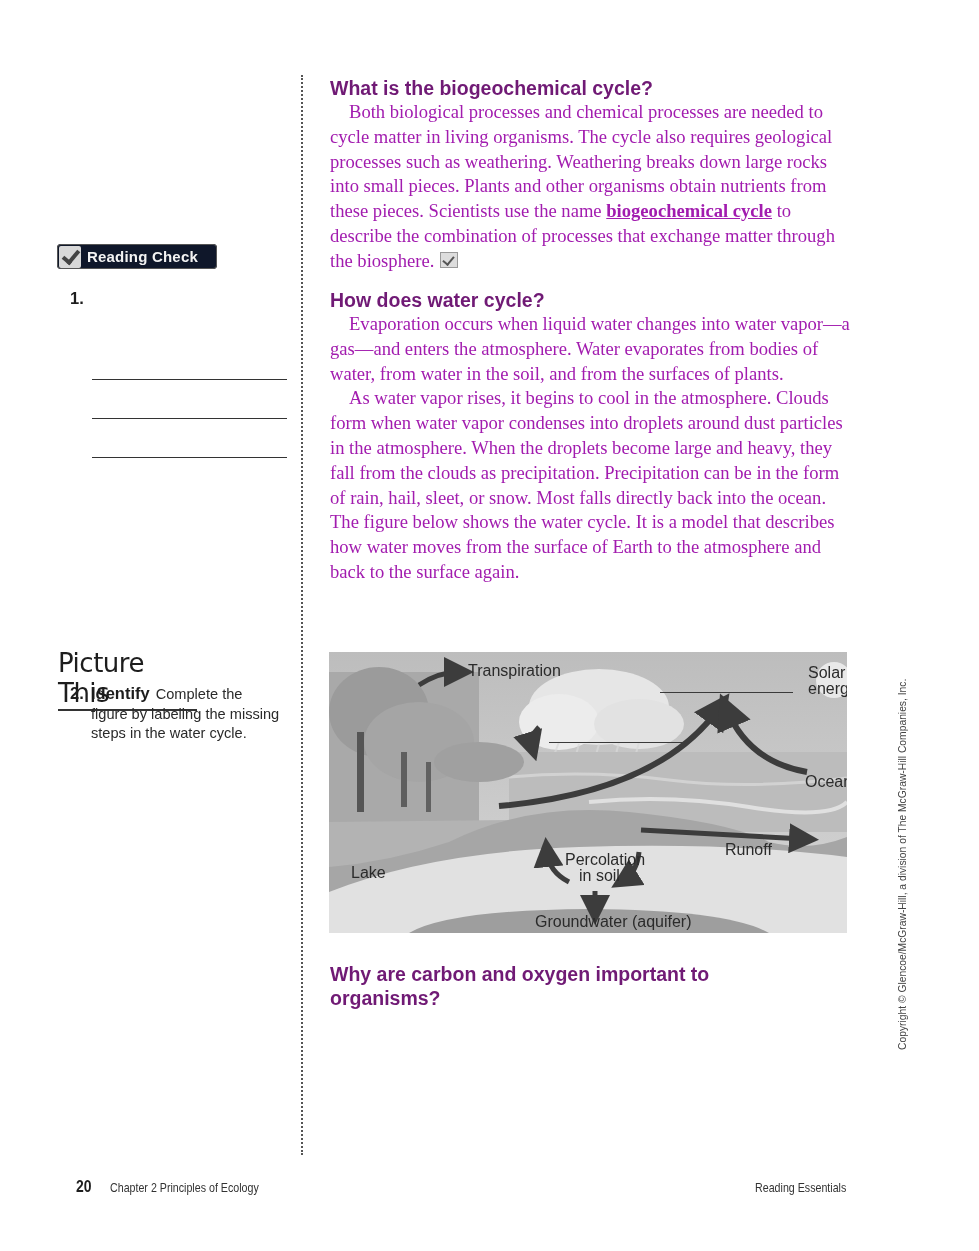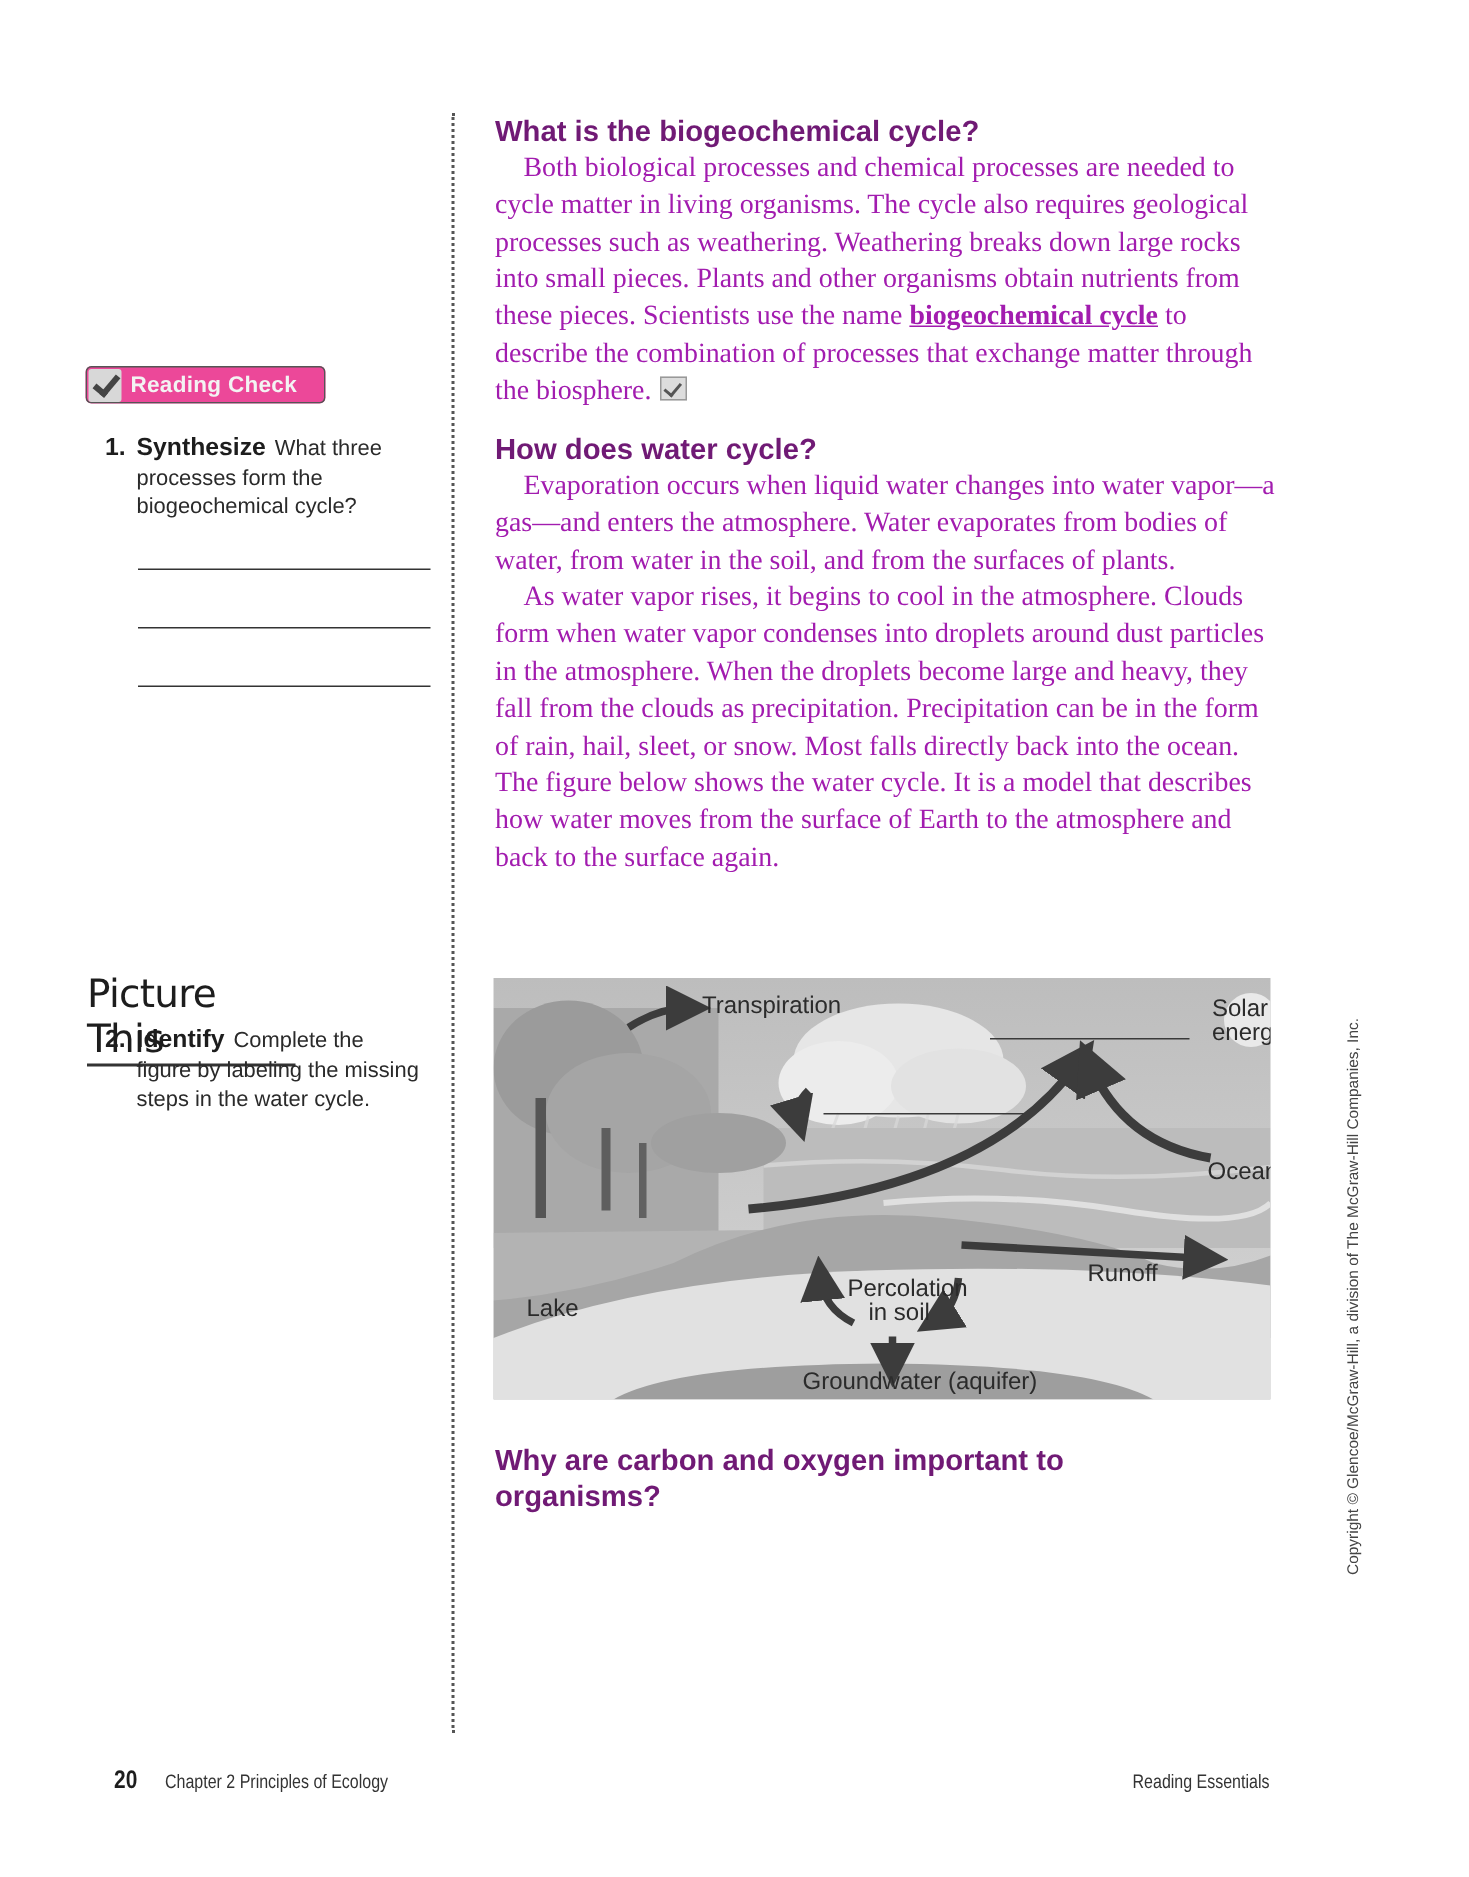--- a/index.html
+++ b/index.html
@@ -11,21 +11,21 @@
   
   .main { position:absolute; left:330px; width:520px; }
   h2.head { margin:0; font-family:"Liberation Sans","DejaVu Sans",sans-serif; font-weight:bold; font-size:19.5px; line-height:24px; color:#701a75; }
   .body { font-family:"Liberation Serif","DejaVu Serif",serif; font-size:18.6px; line-height:24.8px; color:#a21caf; margin:0; }
   .indent { text-indent:19px; }
   .term { font-weight:bold; text-decoration:underline; }
   .mini-check { display:inline-block; width:16px; height:14px; border:1px solid #999; background:#ddd; vertical-align:-1px; margin-left:6px; position:relative; }
   .mini-check:after { content:""; position:absolute; left:4px; top:1px; width:5px; height:9px; border-right:2px solid #555; border-bottom:2px solid #555; transform:rotate(40deg); }
 
   
-  .rc-badge { position:absolute; left:57px; top:244px; width:160px; height:25px; background:#ec4899; border-radius:4px; color:#fff; display:flex; align-items:center; box-shadow:inset 0 0 0 1px #555; }
+  .rc-badge { position:absolute; left:57px; top:244px; width:160px; height:25px; background:#0f172a; border-radius:4px; color:#fff; display:flex; align-items:center; box-shadow:inset 0 0 0 1px #555; }
   .rc-check { width:22px; height:22px; background:#d8d8d8; margin-left:2px; position:relative; border-radius:2px; }
   .rc-check:after { content:""; position:absolute; left:7px; top:1px; width:6px; height:13px; border-right:4px solid #444; border-bottom:4px solid #444; transform:rotate(40deg); }
   .rc-label { font-family:"Liberation Sans","DejaVu Sans",sans-serif; font-weight:bold; font-size:15px; margin-left:6px; color:#f3f3f3; letter-spacing:0.2px; }
 
   .q { position:absolute; font-family:"Liberation Sans","DejaVu Sans",sans-serif; font-size:14.6px; line-height:19.5px; color:#2a2a2a; }
   .q .num, .q .kw { font-weight:bold; font-size:16.5px; color:#1d1d1d; }
   .q .kw { margin-right:6px; }
   .ans-line { position:absolute; left:92px; width:195px; height:0; border-top:1px solid #333; }
 
   .pt-title { position:absolute; left:58px; top:648px; font-family:"DejaVu Sans","Liberation Sans",sans-serif; font-size:26px; color:#1d1d1d; border-bottom:2px solid #333; padding-bottom:1px; letter-spacing:-0.5px; width:139px; line-height:30px; }
@@ -49,23 +49,20 @@
 <div class="dots"></div>
 
 <div class="rc-badge">
   <span class="rc-check"></span>
   <span class="rc-label">Reading Check</span>
 </div>
 
 <div class="q" style="left:70px; top:289px; width:205px;">
   <div style="display:flex;">
     <span class="num" style="width:21px; flex:none;">1.</span>
-    <span style="display:block;">
-      <span class="kw">Synthesize</span><span>What three processes form the biogeochemical cycle?</span>
-    </span>
   </div>
 </div>
 <div class="ans-line" style="top:379px;"></div>
 <div class="ans-line" style="top:418px;"></div>
 <div class="ans-line" style="top:457px;"></div>
 
 <div class="pt-title">Picture This</div>
 <div class="q" style="left:70px; top:684px; width:210px;">
   <div style="display:flex;">
     <span class="num" style="width:21px; flex:none;">2.</span>

